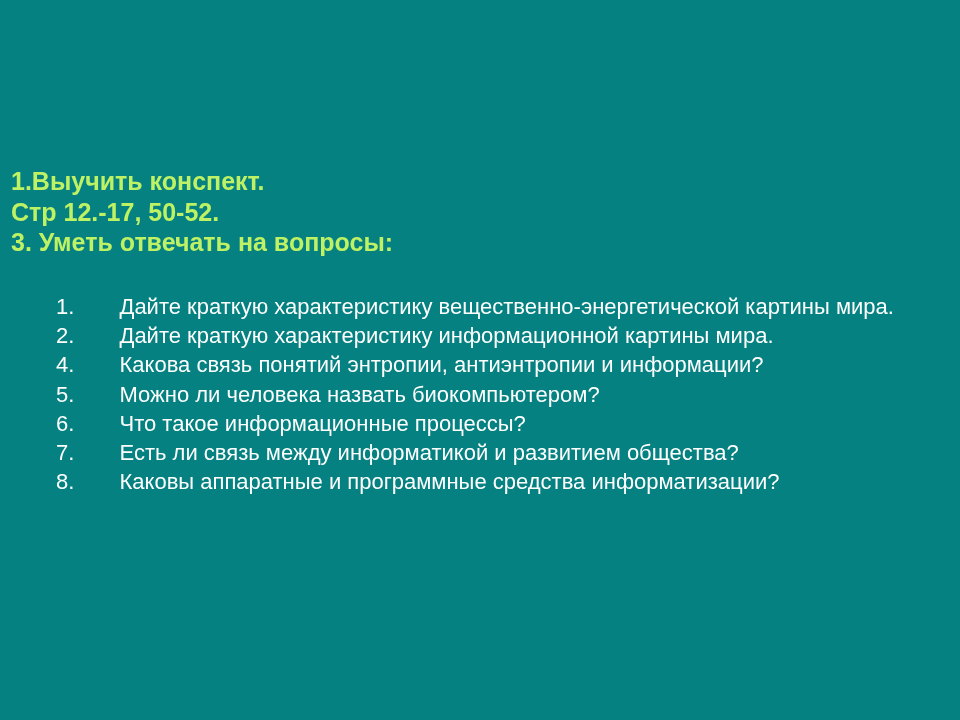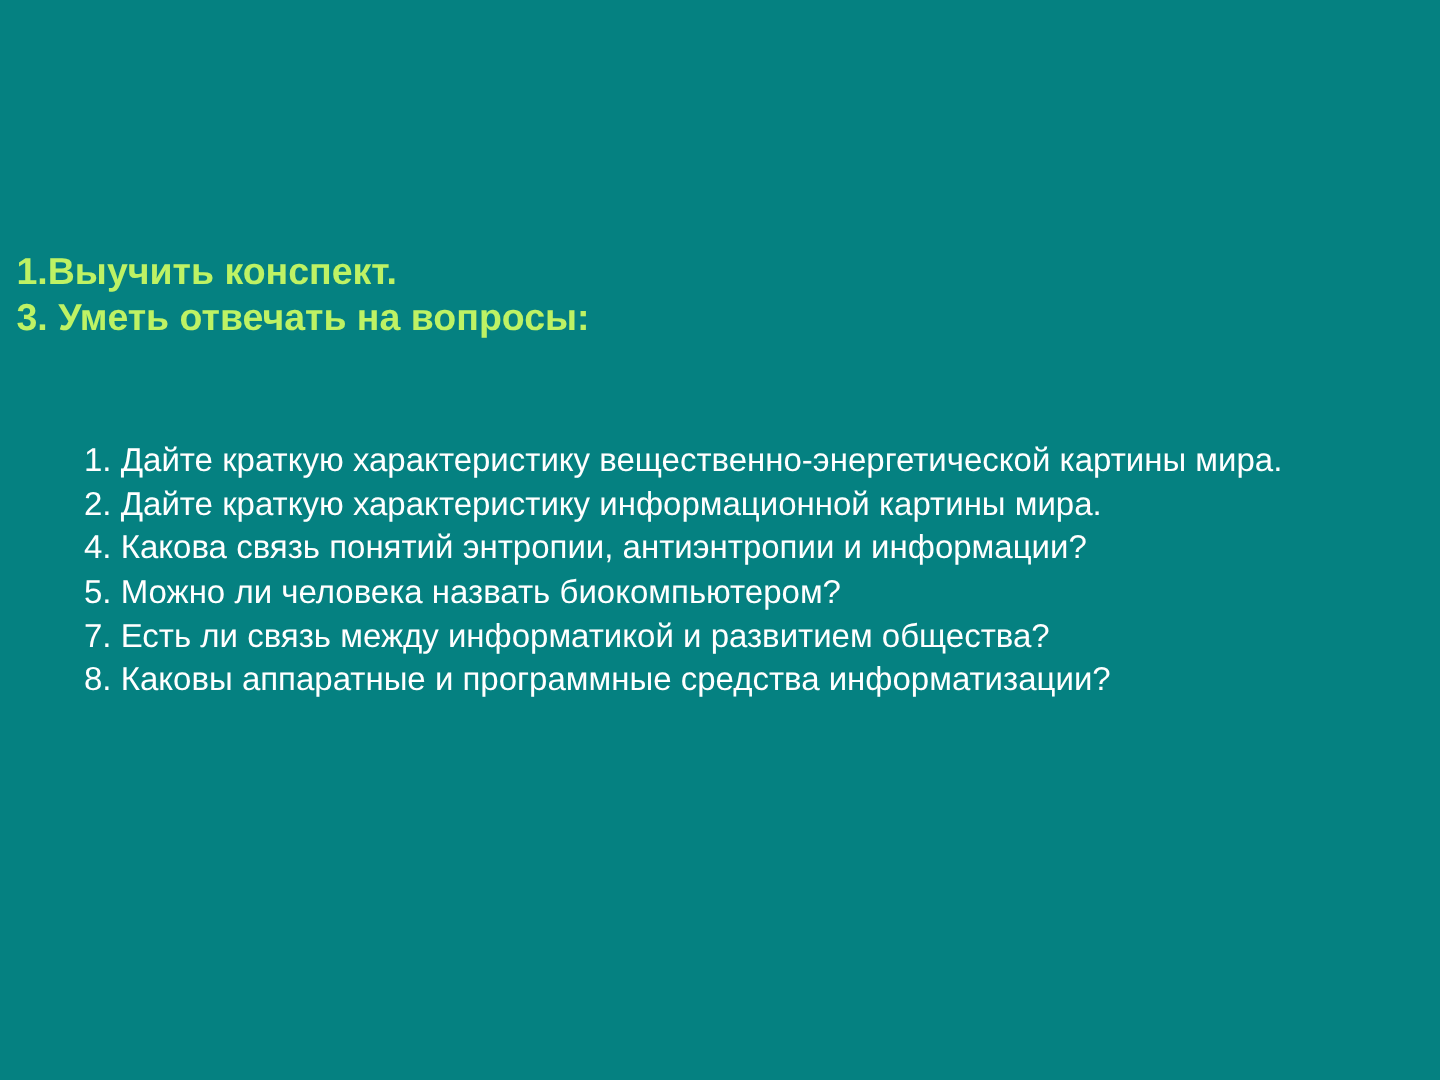--- a/index.html
+++ b/index.html
@@ -70,39 +70,42 @@
   }
   #questions-list .q-line {
     display: block;
     height: 29.2px;
   }
   #questions-list .q-num {
     display: inline;
   }
   #questions-list .q-text {
     display: inline;
+    margin-left: 39px;
   }
   
   #questions-list .q-line.wide-num {
     margin-left: -3px;
   }
 </style>
 </head>
 <body style="background: rgb(5, 129, 129);">
 
 <div id="slide" style="background: rgb(5, 129, 129);">
 
 
   <div id="main-list" style="color: #bef264;">
     <span class="main-line">1.Выучить конспект.</span>
+    <span class="main-line">Стр 12.-17, 50-52.</span>
     <span class="main-line">3. Уметь отвечать на вопросы:</span>
   </div>
 
   <div id="questions-list" style="color: rgb(255, 255, 255);">
     <span class="q-line"><span class="q-num">1.</span> <span class="q-text">Дайте краткую характеристику вещественно-энергетической картины мира.</span></span>
     <span class="q-line"><span class="q-num">2.</span> <span class="q-text">Дайте краткую характеристику информационной картины мира.</span></span>
     <span class="q-line"><span class="q-num">4.</span> <span class="q-text">Какова связь понятий энтропии, антиэнтропии и информации?</span></span>
     <span class="q-line"><span class="q-num">5.</span> <span class="q-text">Можно ли человека назвать биокомпьютером?</span></span>
+    <span class="q-line"><span class="q-num">6.</span> <span class="q-text">Что такое информационные процессы?</span></span>
     <span class="q-line"><span class="q-num">7.</span> <span class="q-text">Есть ли связь между информатикой и развитием общества?</span></span>
     <span class="q-line"><span class="q-num">8.</span> <span class="q-text">Каковы аппаратные и программные средства информатизации?</span></span>
   </div>
 
 </div>
 
 </body></html>

